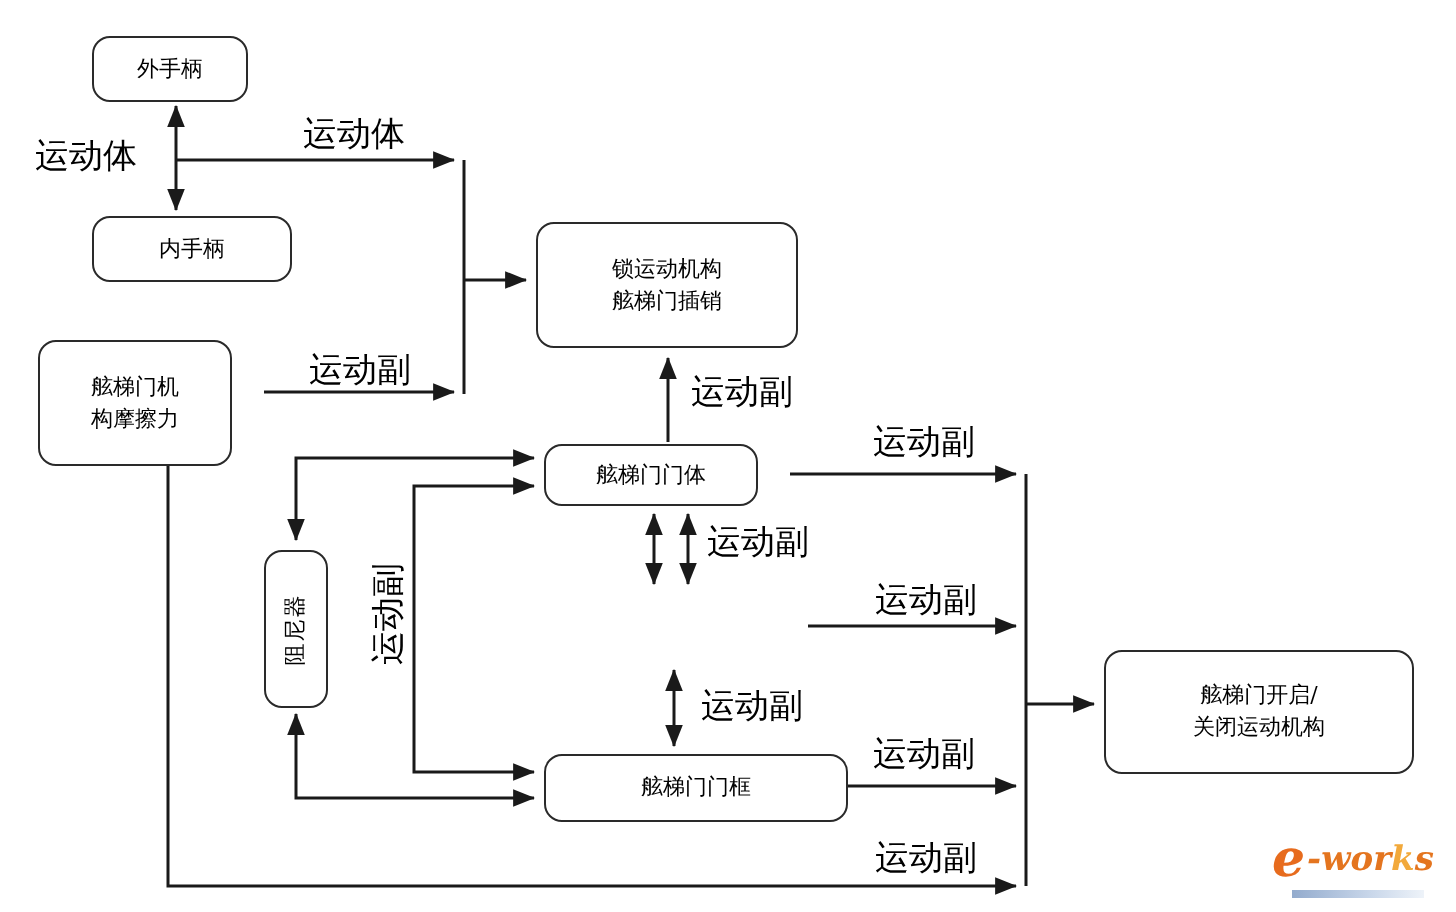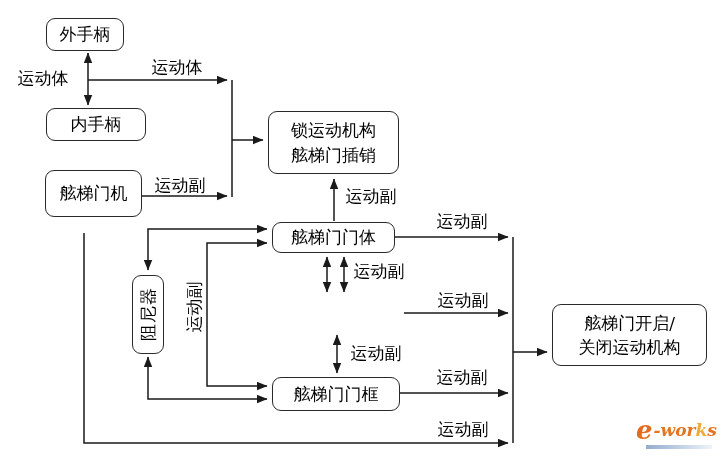--- a/index.html
+++ b/index.html
@@ -14,21 +14,21 @@
   #connectors{position:absolute;left:0;top:0;width:728px;height:456px;}
   .box{
     position:absolute;
     background:#fff;
     border:1.7px solid #2a2a2a;
     border-radius:9px;
     display:flex;
     flex-direction:column;
     align-items:center;
     justify-content:center;
-    font-size:17px;
+    font-size:11px;
     line-height:1.42;
     text-align:center;
     white-space:nowrap;
     box-sizing:border-box;
   }
   .box.vert span{
     transform:rotate(-90deg);
     white-space:nowrap;
     letter-spacing:1px;
   }
@@ -100,43 +100,44 @@
   </svg>
 
   <div class="box" style="left:46px;top:18px;width:78px;height:33px">
     <span>外手柄</span>
   </div>
 
   <div class="box" style="left:46px;top:108px;width:100px;height:33px">
     <span>内手柄</span>
   </div>
 
-  <div class="box" style="left:45px;top:170px;width:97px;height:47px">
+  <div class="box" style="left:19px;top:170px;width:97px;height:63px">
     <span>舷梯门机</span>
+    <span>构摩擦力</span>
   </div>
 
   <div class="box" style="left:268px;top:111px;width:131px;height:63px">
     <span>锁运动机构</span>
     <span>舷梯门插销</span>
   </div>
 
-  <div class="box" style="left:272px;top:222px;width:123px;height:31px">
+  <div class="box" style="left:272px;top:222px;width:107px;height:31px">
     <span>舷梯门门体</span>
   </div>
 
   <div class="box vert" style="left:132px;top:275px;width:32px;height:79px">
     <span>阻尼器</span>
   </div>
 
 
-  <div class="box" style="left:272px;top:377px;width:128px;height:34px">
+  <div class="box" style="left:272px;top:377px;width:152px;height:34px">
     <span>舷梯门门框</span>
   </div>
 
-  <div class="box" style="left:552px;top:304px;width:155px;height:62px">
+  <div class="box" style="left:552px;top:325px;width:155px;height:62px">
     <span>舷梯门开启/</span>
     <span>关闭运动机构</span>
   </div>
 
   <span class="elabel" style="left:43px;top:78px">运动体</span>
 
   <span class="elabel" style="left:177px;top:67px">运动体</span>
 
   <span class="elabel" style="left:180px;top:185px">运动副</span>
 

